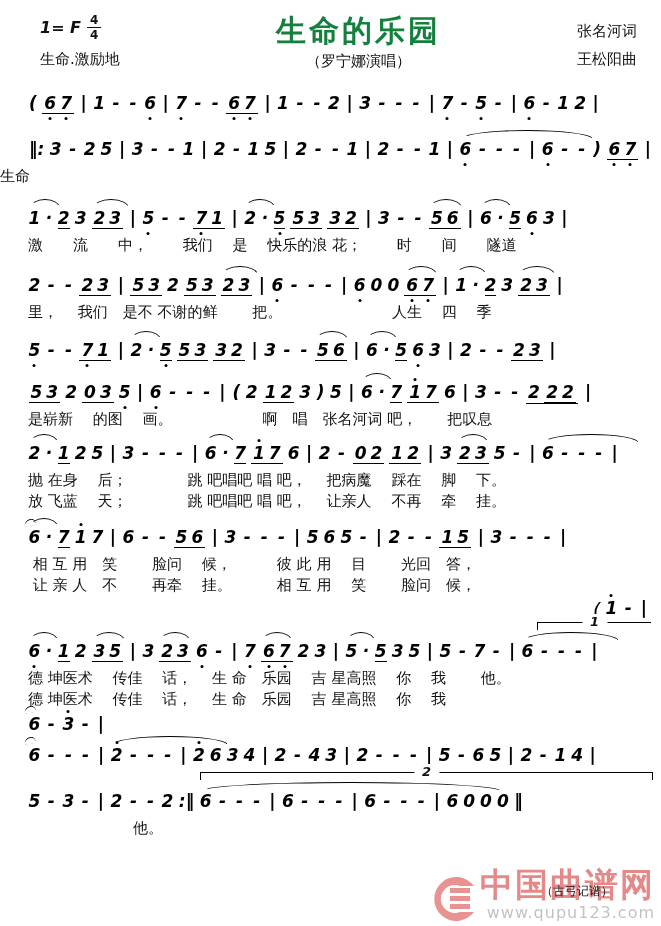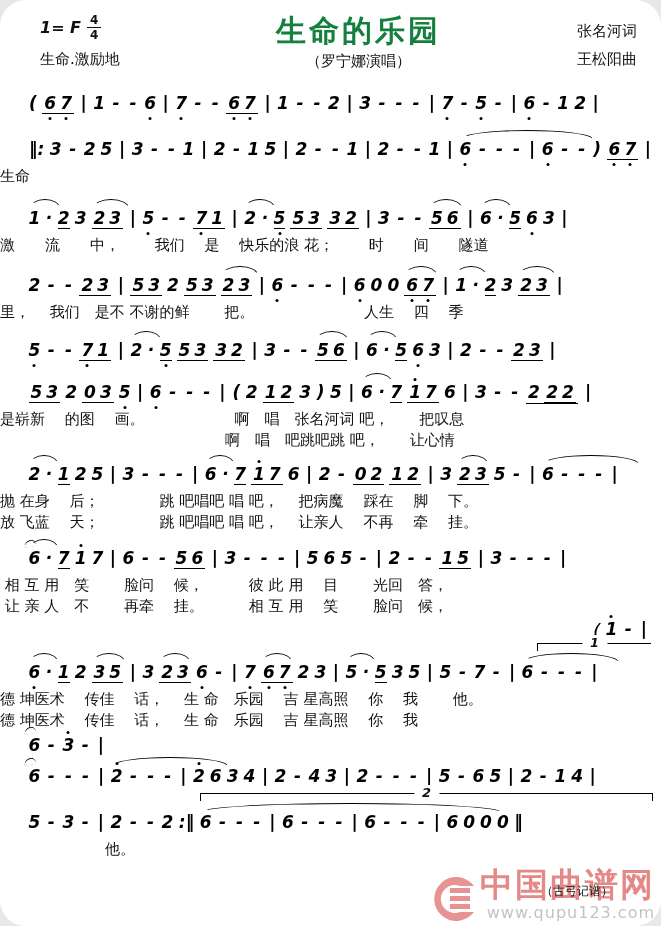--- a/index.html
+++ b/index.html
@@ -1,19 +1,19 @@
 <!DOCTYPE html>
 <html><head>
 <meta charset="utf-8">
 <style>
   html,body{margin:0;padding:0;background:#e8e8e8;}
   .page{
     width:661px;height:926px;margin:0 auto;background:#ffffff;
     position:relative;overflow:hidden;
-    font-family:"DejaVu Sans",sans-serif;color:#111;border-radius:26px;
+    font-family:"DejaVu Sans",sans-serif;color:#111;
   }
   
   .hdr{display:flex;justify-content:space-between;align-items:flex-start;
        padding:14px 24px 0 40px;height:76px;box-sizing:border-box;}
   .hdr-left{width:150px;font-size:15px;}
   .key-row{display:flex;align-items:center;gap:6px;font-weight:bold;font-style:italic;font-size:16px;}
   .meter{display:inline-flex;flex-direction:column;align-items:center;line-height:1;font-size:12px;font-style:normal;}
   .meter .m-top{border-bottom:1.4px solid #111;padding:0 3px 1px;}
   .meter .m-bot{padding-top:1px;}
   .mood{margin-top:9px;font-size:15px;font-style:normal;font-weight:normal;}
@@ -35,21 +35,21 @@
   .sym.dash{margin:0 5px;}
   .sym.bar{margin:0 4px;font-style:normal;}
   .dot{position:absolute;width:3px;height:3px;background:#000;border-radius:50%;left:50%;transform:translateX(-50%);}
   .db{bottom:-7px;}
   .da{top:-6px;}
   .arc{position:absolute;left:1px;top:-11px;height:9px;box-sizing:border-box;
        border:1.4px solid transparent;border-top:1.4px solid #000;
        border-radius:50% 50% 0 0/100% 100% 0 0;pointer-events:none;z-index:2;}
   .tick{position:absolute;left:-5px;top:-10px;width:12px;height:6px;
         border-top:1.4px solid #000;border-radius:60% 40% 0 0/100% 100% 0 0;transform:rotate(-10deg);}
-  .lyric-line{font-size:15px;white-space:pre;line-height:1.42;height:21px;overflow:visible;}
+  .lyric-line{font-size:15px;white-space:pre;padding-left:28px;line-height:1.42;height:21px;overflow:visible;}
   .lyric-line.right{text-align:left;padding-right:26px;padding-left:0;}
   .tail-row{display:flex;justify-content:flex-end;padding:4px 10px 0 0;height:26px;box-sizing:border-box;}
   .volta-row{display:flex;height:10px;padding-right:8px;box-sizing:border-box;}
   .volta-row.right{justify-content:flex-end;}
   .volta{position:relative;border-top:1.5px solid #000;height:8px;box-sizing:border-box;}
   .volta-1{width:114px;border-left:1.5px solid #000;margin-right:2px;}
   .volta-2{margin-left:200px;flex:1;border-left:1.5px solid #000;border-right:1.5px solid #000;}
   .vlabel{position:absolute;top:-9px;left:50%;transform:translateX(-50%);
           background:#fff;padding:0 8px;font-style:italic;font-weight:bold;font-size:13px;}
   
@@ -380,21 +380,20 @@
           <span class="group u1">
             <span class="note u0"><span>2</span></span>
             <span class="group u1">
               <span class="note u0"><span>2</span></span>
               <span class="note u0"><span>2</span></span>
             </span>
           </span>
           <span class="sym bar">|</span>
         </div>
         <div class="lyric-line">是崭新　 的图　 画。　　　　　　啊　唱　张名河词 吧，　　把叹息</div>
-        <div class="lyric-line">　　　　　　　　　　　　　　　啊　唱　吧跳吧跳 吧，　　让心情</div>
       </div>
       <div class="block block-6">
         <div class="score-line">
           <span class="note u0"><span>2</span><span class="arc" style="width: 28px;"></span></span>
           <span class="sym">·</span>
           <span class="note u1"><span>1</span></span>
           <span class="note u0"><span>2</span></span>
           <span class="note u0"><span>5</span></span>
           <span class="sym bar">|</span>
           <span class="note u0"><span>3</span></span>

